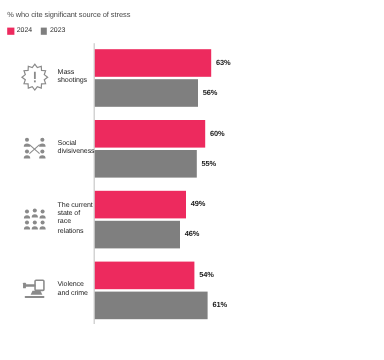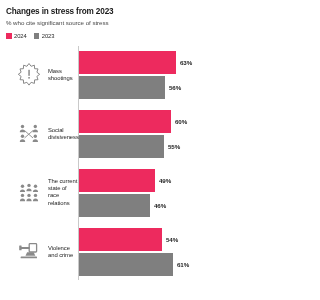--- a/index.html
+++ b/index.html
@@ -54,21 +54,20 @@
     font-size: 6.2px; font-weight: bold; color: #1a1a1a;
     margin-left: 4px; white-space: nowrap; letter-spacing: -0.1px;
   }
 </style>
 </head>
 <body>
 
 <div class="page">
 
   <div>
-    <div class="chart-title">Changes in stress from 2023</div>
     <div class="chart-subtitle">% who cite significant source of stress</div>
   </div>
 
   <div class="legend">
     <div class="legend-item">
       <span class="legend-swatch" style="background:#ED2A5E"></span>
       <span class="legend-label">2024</span>
     </div>
     <div class="legend-item">
       <span class="legend-swatch" style="background:#7F7F7F"></span>

